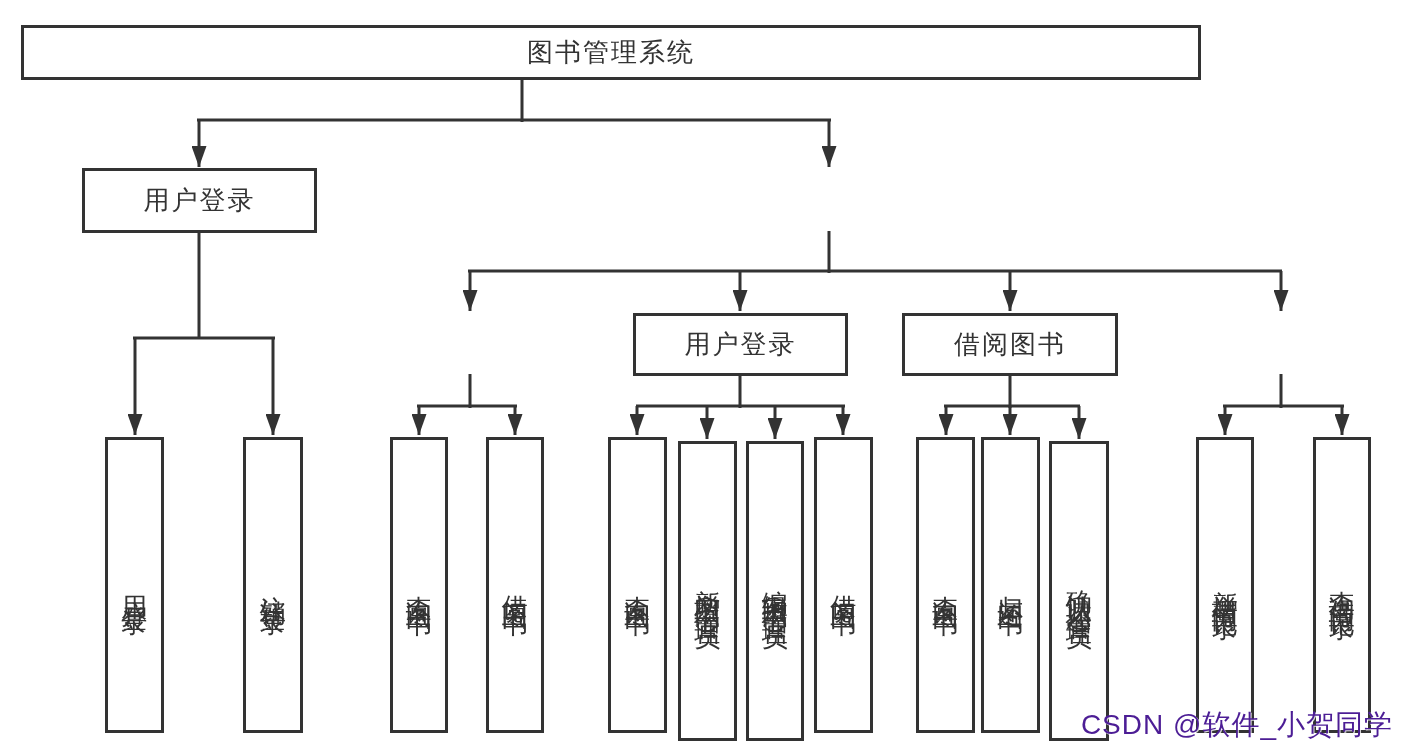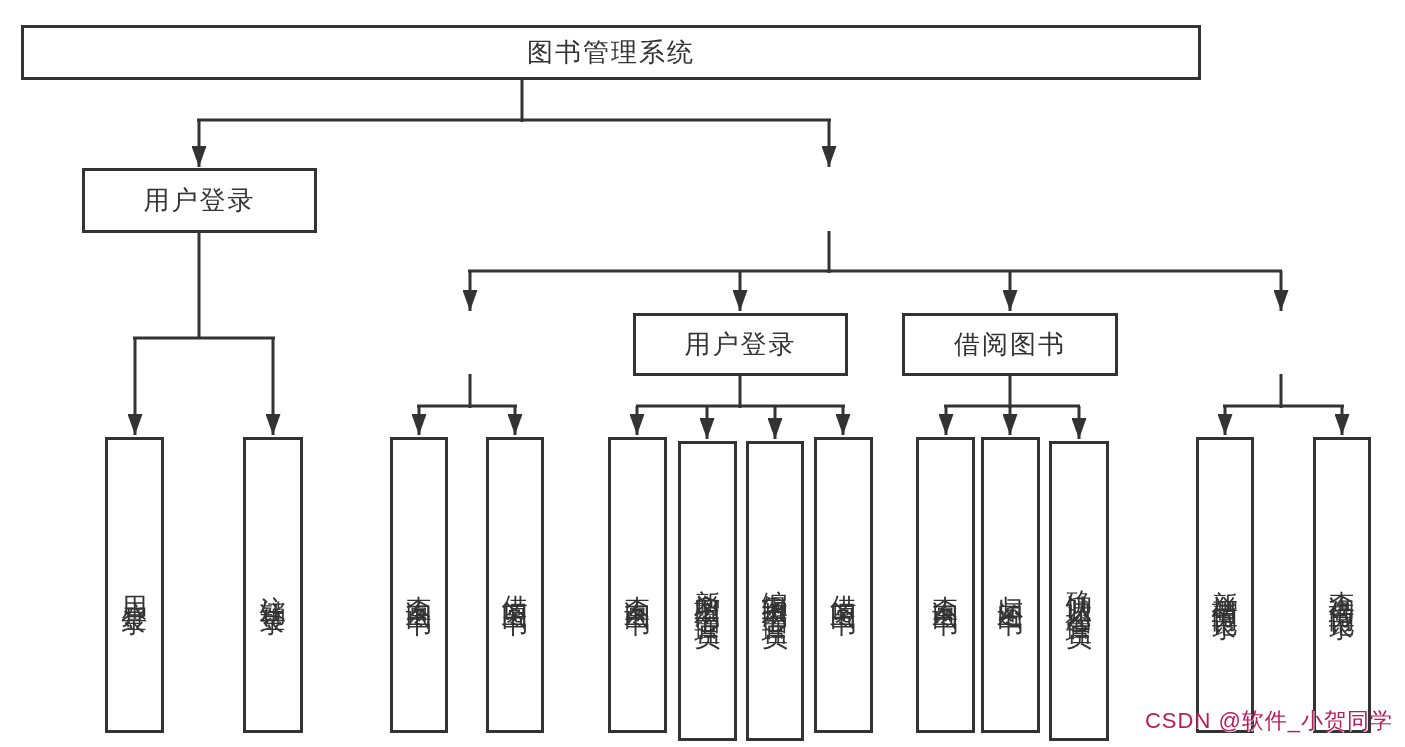--- a/index.html
+++ b/index.html
@@ -40,24 +40,24 @@
   .leaf .v {
     writing-mode: vertical-rl;
     text-orientation: mixed;
     letter-spacing: 5px;
     line-height: 1.1;
     white-space: nowrap;
   }
   .watermark {
     position: absolute;
     right: 12px;
-    bottom: 11px;
-    font-size: 22px;
+    bottom: 3px;
+    font-size: 28px;
     letter-spacing: 1px;
-    color: #be185d;
+    color: #4c1d95;
     text-shadow: 1px 1px 0 rgba(255,255,255,0.8);
   }
 </style>
 </head>
 <body>
 
 <div class="canvas">
 
   <svg class="wires" viewBox="0 0 1405 747">
     <defs>

